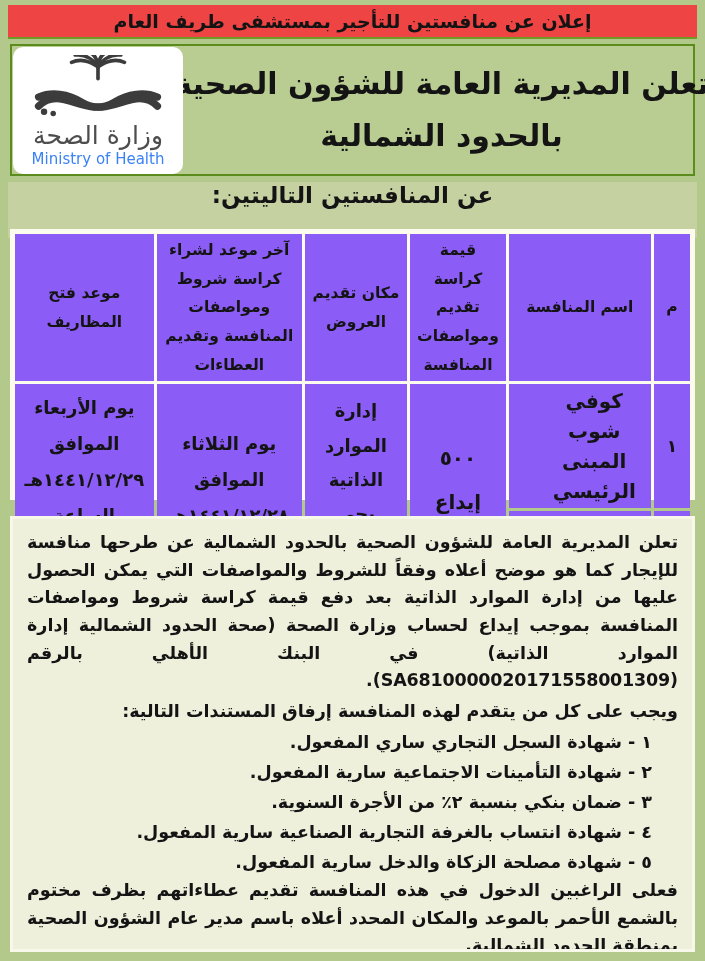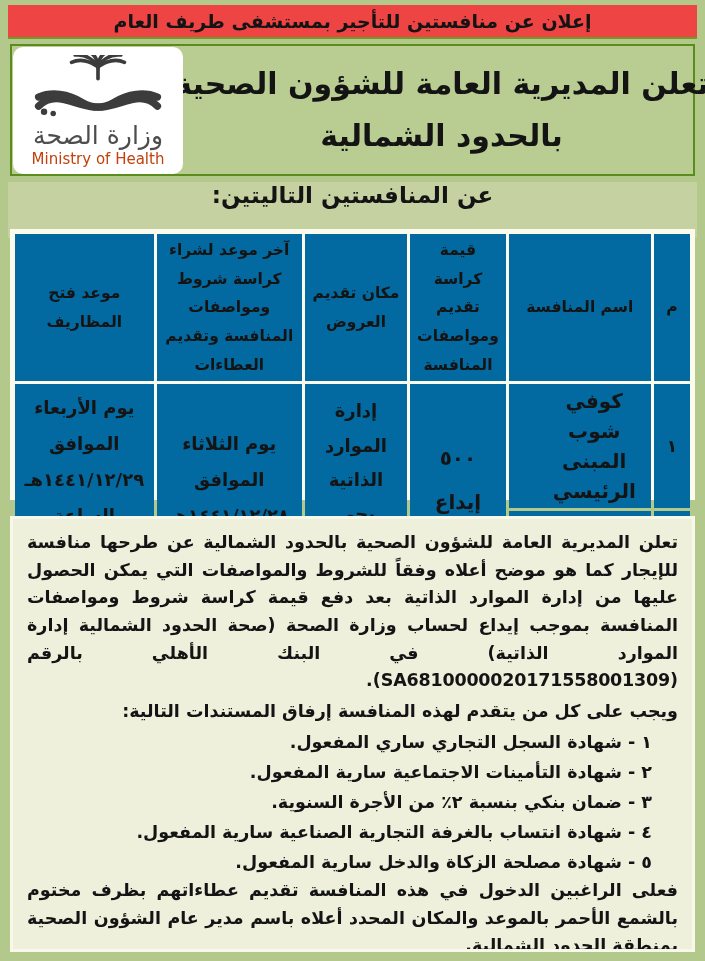--- a/index.html
+++ b/index.html
@@ -36,38 +36,38 @@
   }
   .title-line { font-size:30px; line-height:1.2; white-space:nowrap; }
 
   .logo-card {
     position:absolute; top:47px; left:13px; width:170px; height:127px;
     background:#ffffff; border-radius:10px; z-index:3;
     display:flex; flex-direction:column; align-items:center; justify-content:center;
     direction:ltr; text-align:center; padding-top:2px;
   }
   .logo-ar { font-size:25px; color:#4d4d4d; font-weight:normal; line-height:1.05; letter-spacing:1px; }
-  .logo-en { font-size:15px; color:#c2410c; font-weight:normal; margin-top:1px; }
+  .logo-en { font-size:15px; color:#3b82f6; font-weight:normal; margin-top:1px; }
 
   
   .section-bar {
     position:absolute; top:182px; left:8px; right:8px; height:56px;
     background:#c6d1a2;
     display:flex; justify-content:center;
     font-size:23px;
   }
 
   
   .table-wrap {
     position:absolute; top:229px; left:10px; right:10px; height:271px;
     background:#fbfbee; padding:2px;
   }
   table { width:100%; height:100%; border-collapse:separate; border-spacing:3px; table-layout:fixed; }
   th, td {
-    background:#0369a1; text-align:center; vertical-align:middle;
+    background:#8b5cf6; text-align:center; vertical-align:middle;
     padding:2px 3px; overflow:hidden;
   }
   tr.head th { height:112px; font-size:15.5px; line-height:1.85; font-weight:bold; }
   td.num  { font-size:17px; }
   td.name { font-size:20px; line-height:1.5;padding-left:32px; }
   td.price{ font-size:20px; line-height:2.2; }
   td.place{ font-size:18px; line-height:1.9; }
   td.date { font-size:18px; line-height:2.0; }
 
   

